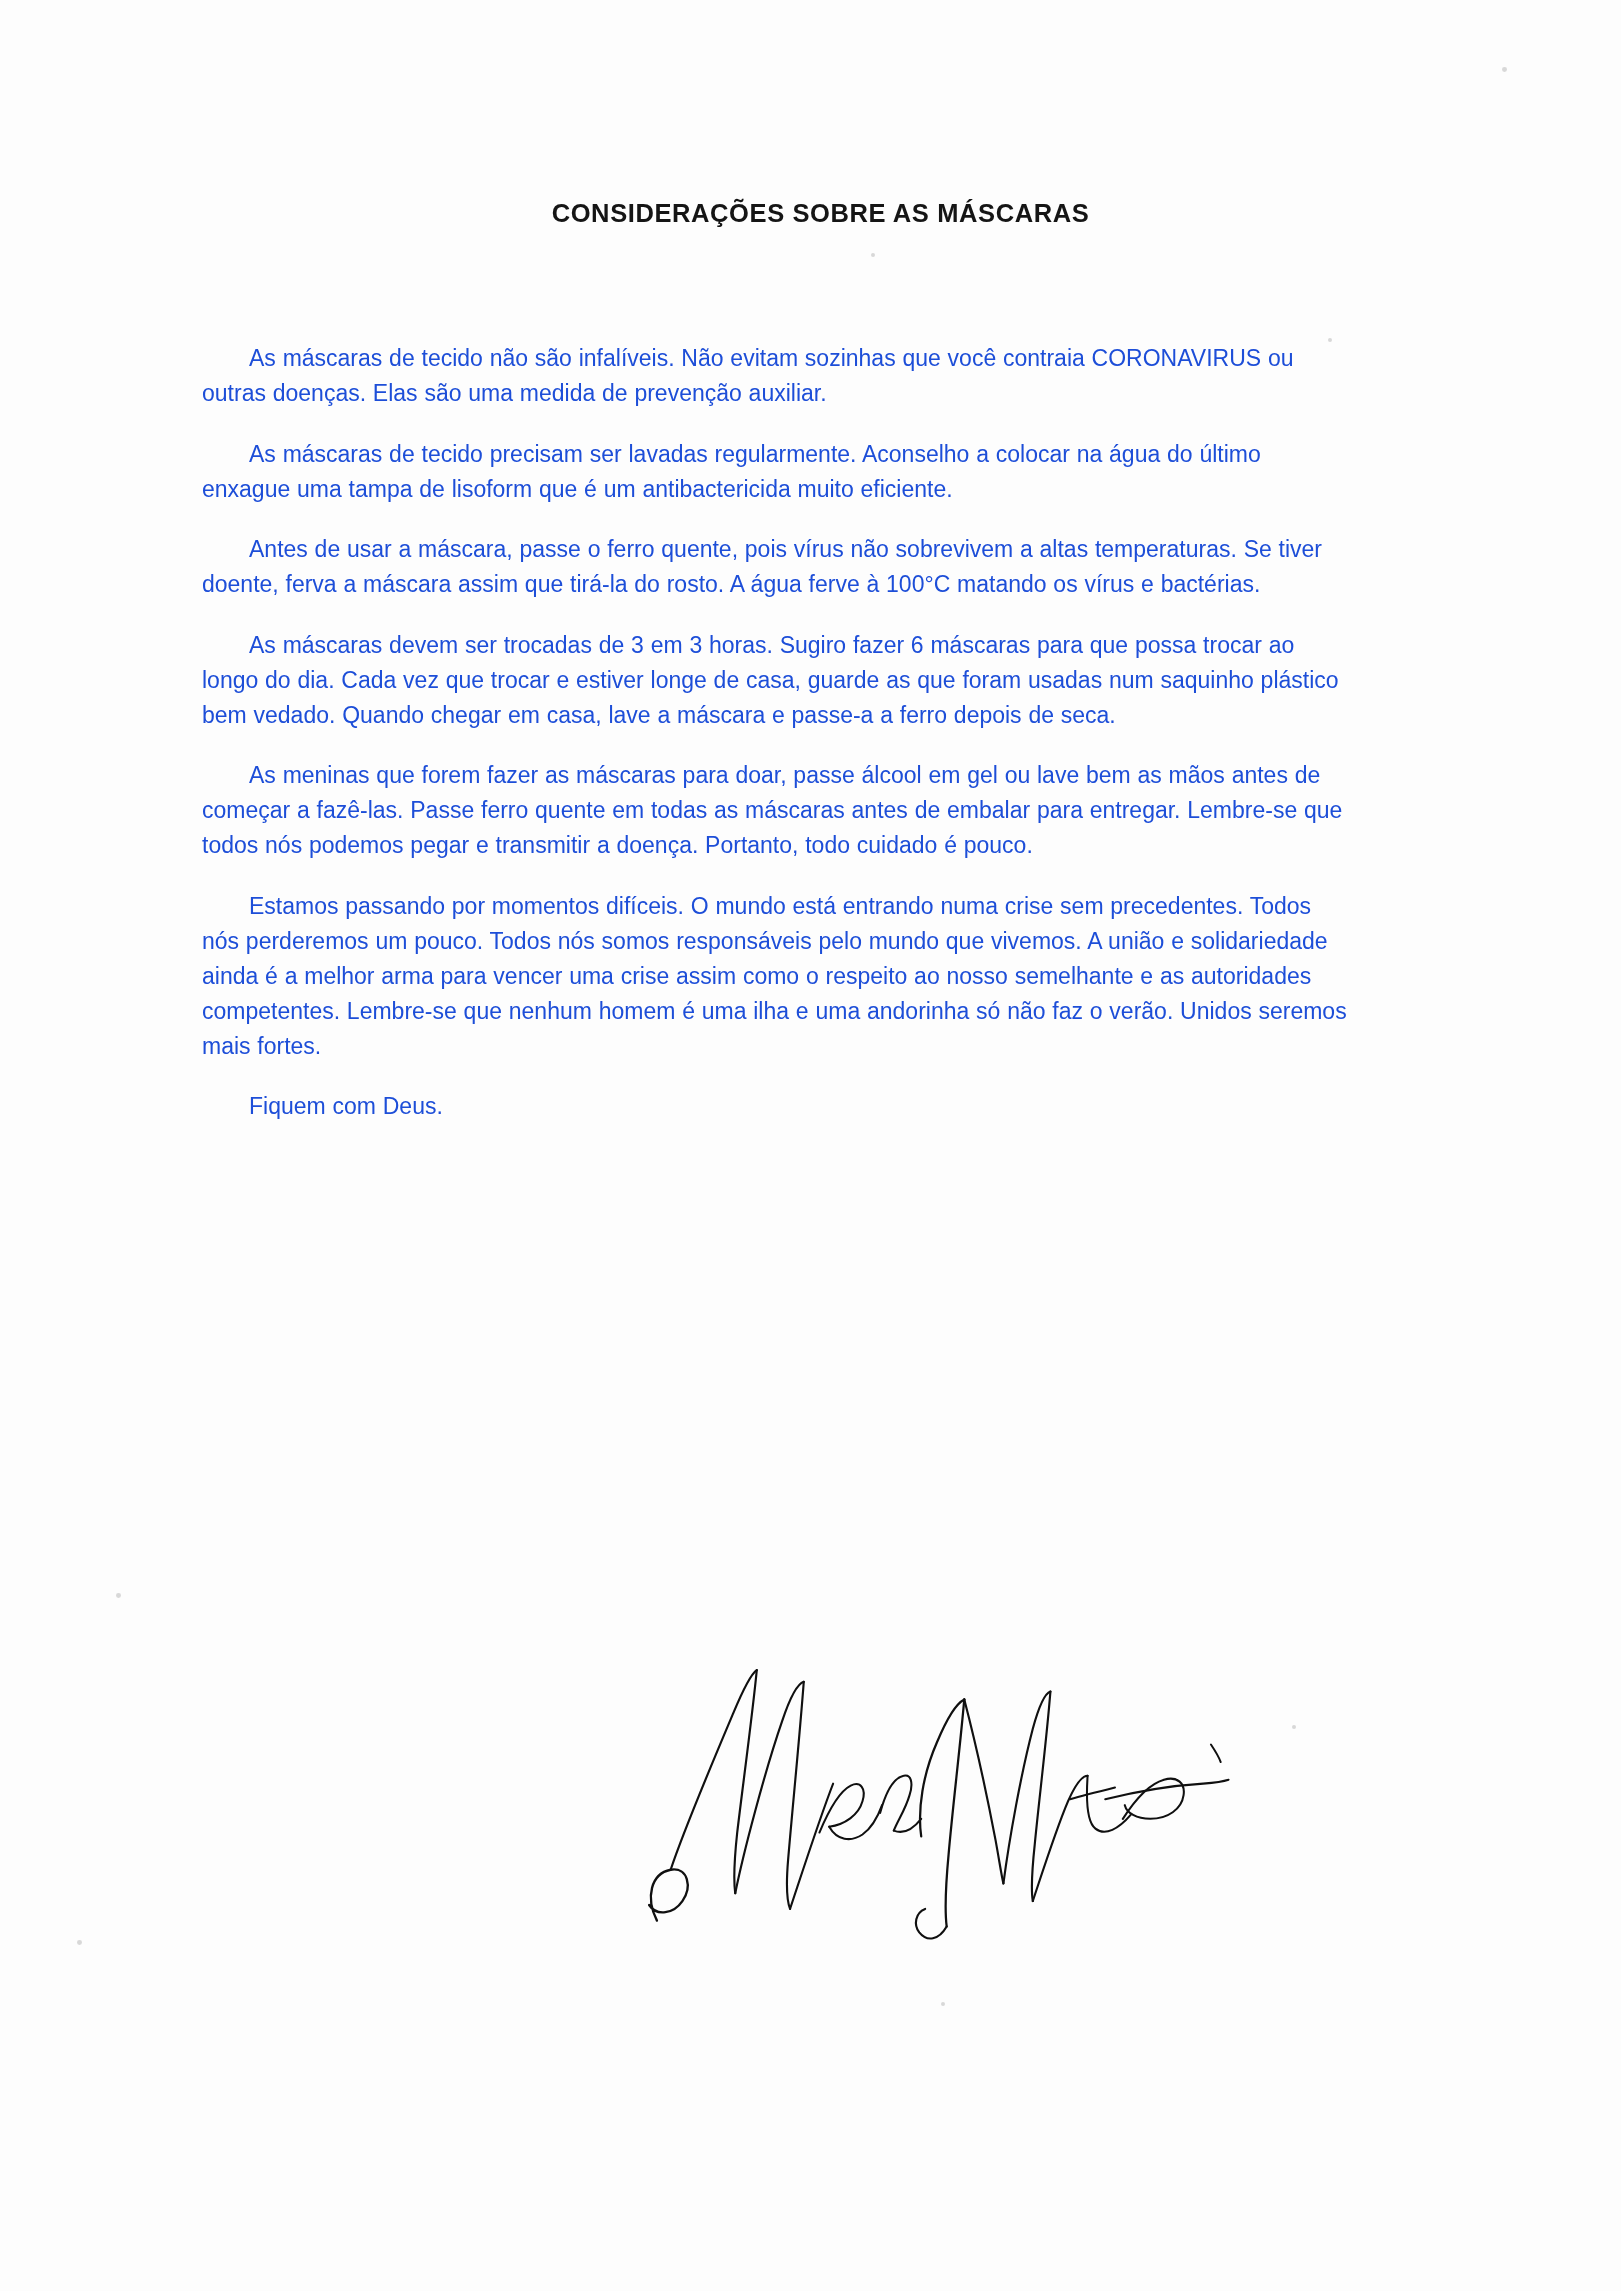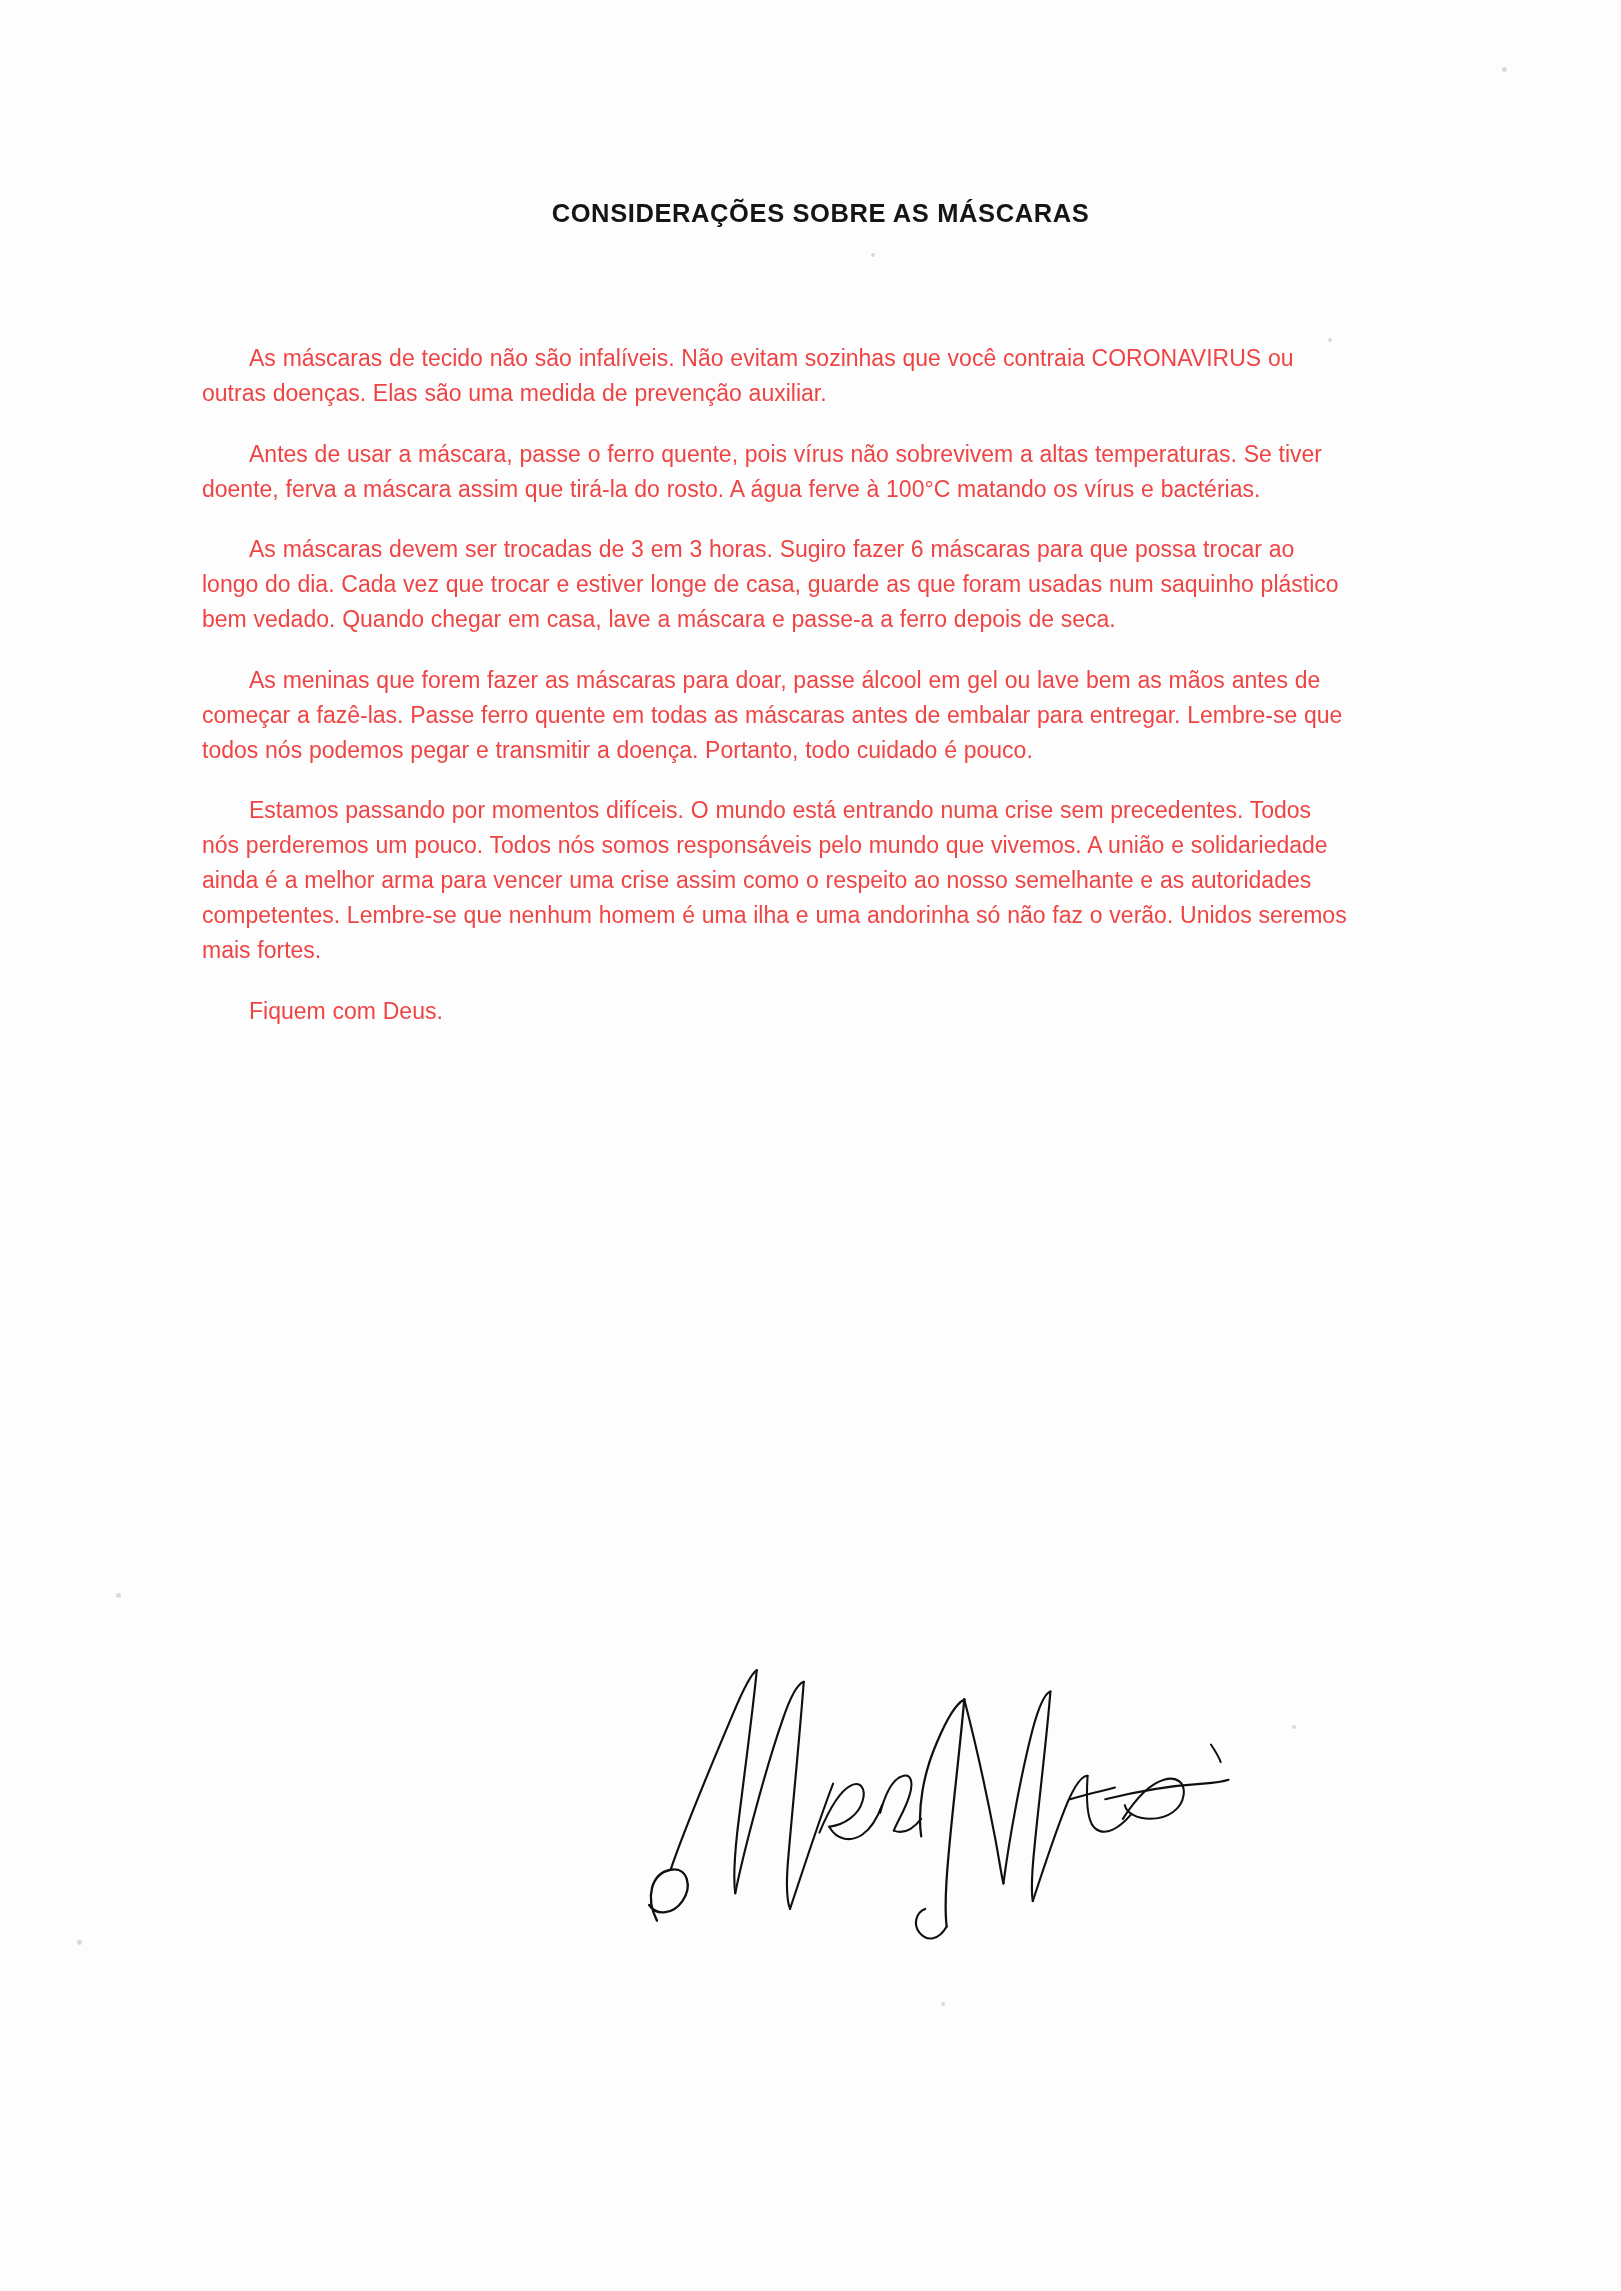--- a/index.html
+++ b/index.html
@@ -41,21 +41,21 @@
     left: 202px;
     top: 341px;
     width: 1152px;
   }
   .para {
     font-size: 23px;
     line-height: 35px;
     text-indent: 47px;
     margin: 0 0 25.5px 0;
     text-align: left;
-    color: #ef4444;
+    color: #1d4ed8;
     word-spacing: 0.4px;
   }
   .para.closing {
     margin-top: 22px;
   }
   .signature-wrap {
     position: absolute;
     left: 627px;
     top: 1627px;
     width: 608px;
@@ -76,20 +76,21 @@
   <div class="speck" style="left:1328px;top:338px;width:3.9px;height:3.9px;"></div>
   <div class="speck" style="left:116px;top:1593px;width:4.9px;height:4.9px;"></div>
   <div class="speck" style="left:77px;top:1940px;width:4.9px;height:4.9px;"></div>
   <div class="speck" style="left:941px;top:2002px;width:3.9px;height:3.9px;"></div>
   <div class="speck" style="left:1292px;top:1725px;width:3.9px;height:3.9px;"></div>
 
   <h1 class="doc-title">CONSIDERAÇÕES SOBRE AS MÁSCARAS</h1>
 
   <div class="body-block">
     <p class="para">As máscaras de tecido não são infalíveis. Não evitam sozinhas que você contraia CORONAVIRUS ou outras doenças. Elas são uma medida de prevenção auxiliar.</p>
+    <p class="para">As máscaras de tecido precisam ser lavadas regularmente. Aconselho a colocar na água do último enxague uma tampa de lisoform que é um antibactericida muito eficiente.</p>
     <p class="para">Antes de usar a máscara, passe o ferro quente, pois vírus não sobrevivem a altas temperaturas. Se tiver doente, ferva a máscara assim que tirá-la do rosto. A água ferve à 100°C matando os vírus e bactérias.</p>
     <p class="para">As máscaras devem ser trocadas de 3 em 3 horas. Sugiro fazer 6 máscaras para que possa trocar ao longo do dia. Cada vez que trocar e estiver longe de casa, guarde as que foram usadas num saquinho plástico bem vedado. Quando chegar em casa, lave a máscara e passe-a a ferro depois de seca.</p>
     <p class="para">As meninas que forem fazer as máscaras para doar, passe álcool em gel ou lave bem as mãos antes de começar a fazê-las. Passe ferro quente em todas as máscaras antes de embalar para entregar. Lembre-se que todos nós podemos pegar e transmitir a doença. Portanto, todo cuidado é pouco.</p>
     <p class="para">Estamos passando por momentos difíceis. O mundo está entrando numa crise sem precedentes. Todos nós perderemos um pouco. Todos nós somos responsáveis pelo mundo que vivemos. A união e solidariedade ainda é a melhor arma para vencer uma crise assim como o respeito ao nosso semelhante e as autoridades competentes. Lembre-se que nenhum homem é uma ilha e uma andorinha só não faz o verão. Unidos seremos mais fortes.</p>
     <p class="para closing">Fiquem com Deus.</p>
   </div>
 
   <div class="signature-wrap">
     <svg width="608" height="323" viewBox="0 0 620 330" fill="none" xmlns="http://www.w3.org/2000/svg">
       <g stroke="#101010" fill="none" stroke-linecap="round" stroke-linejoin="round">

